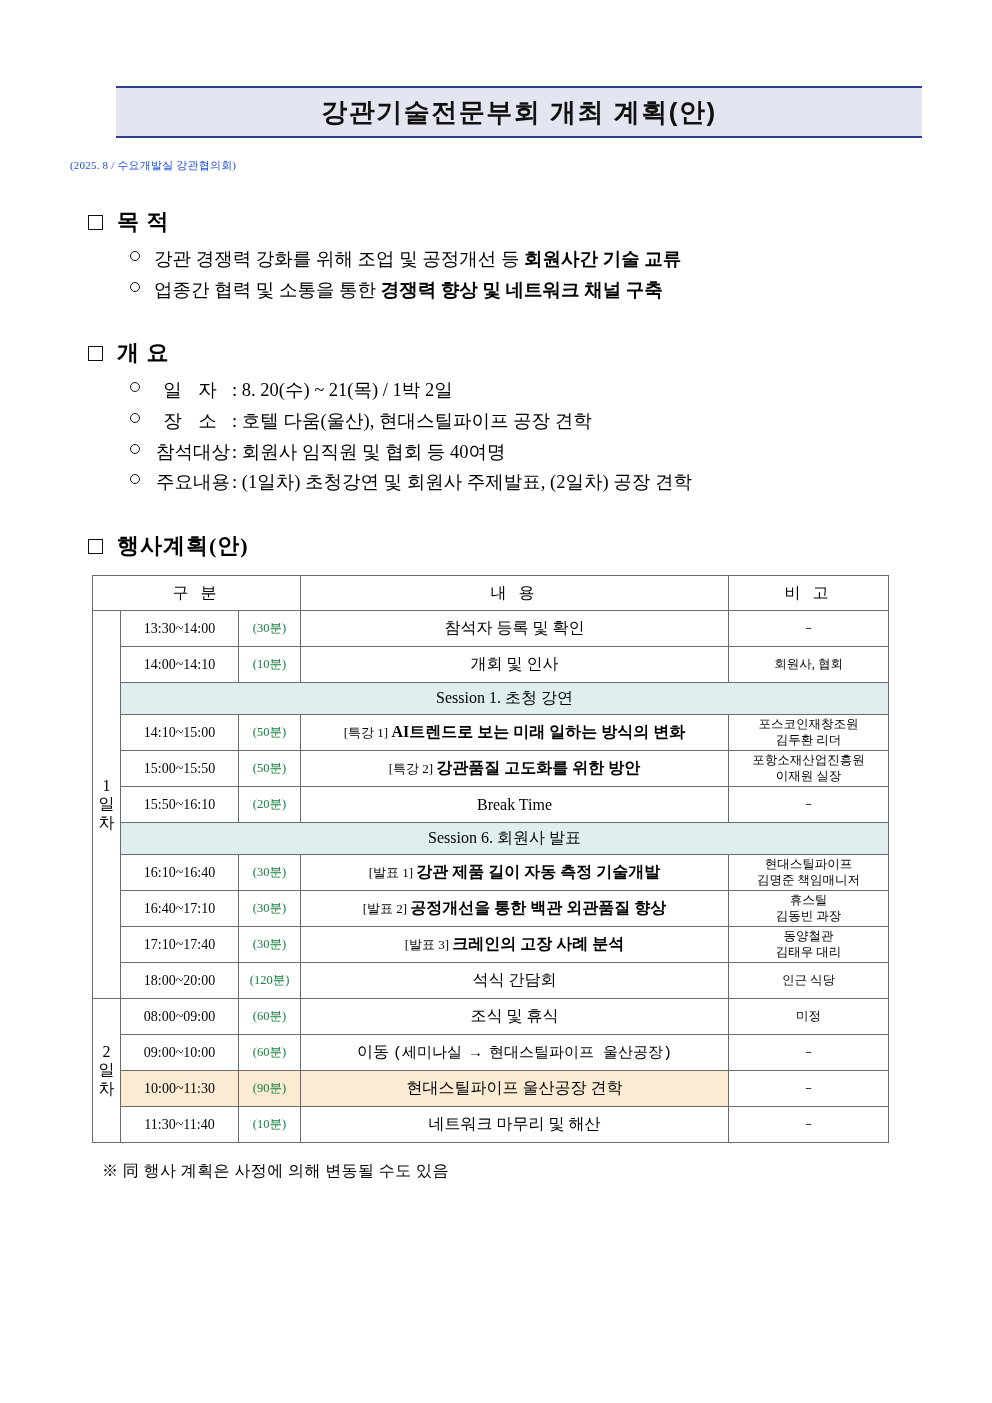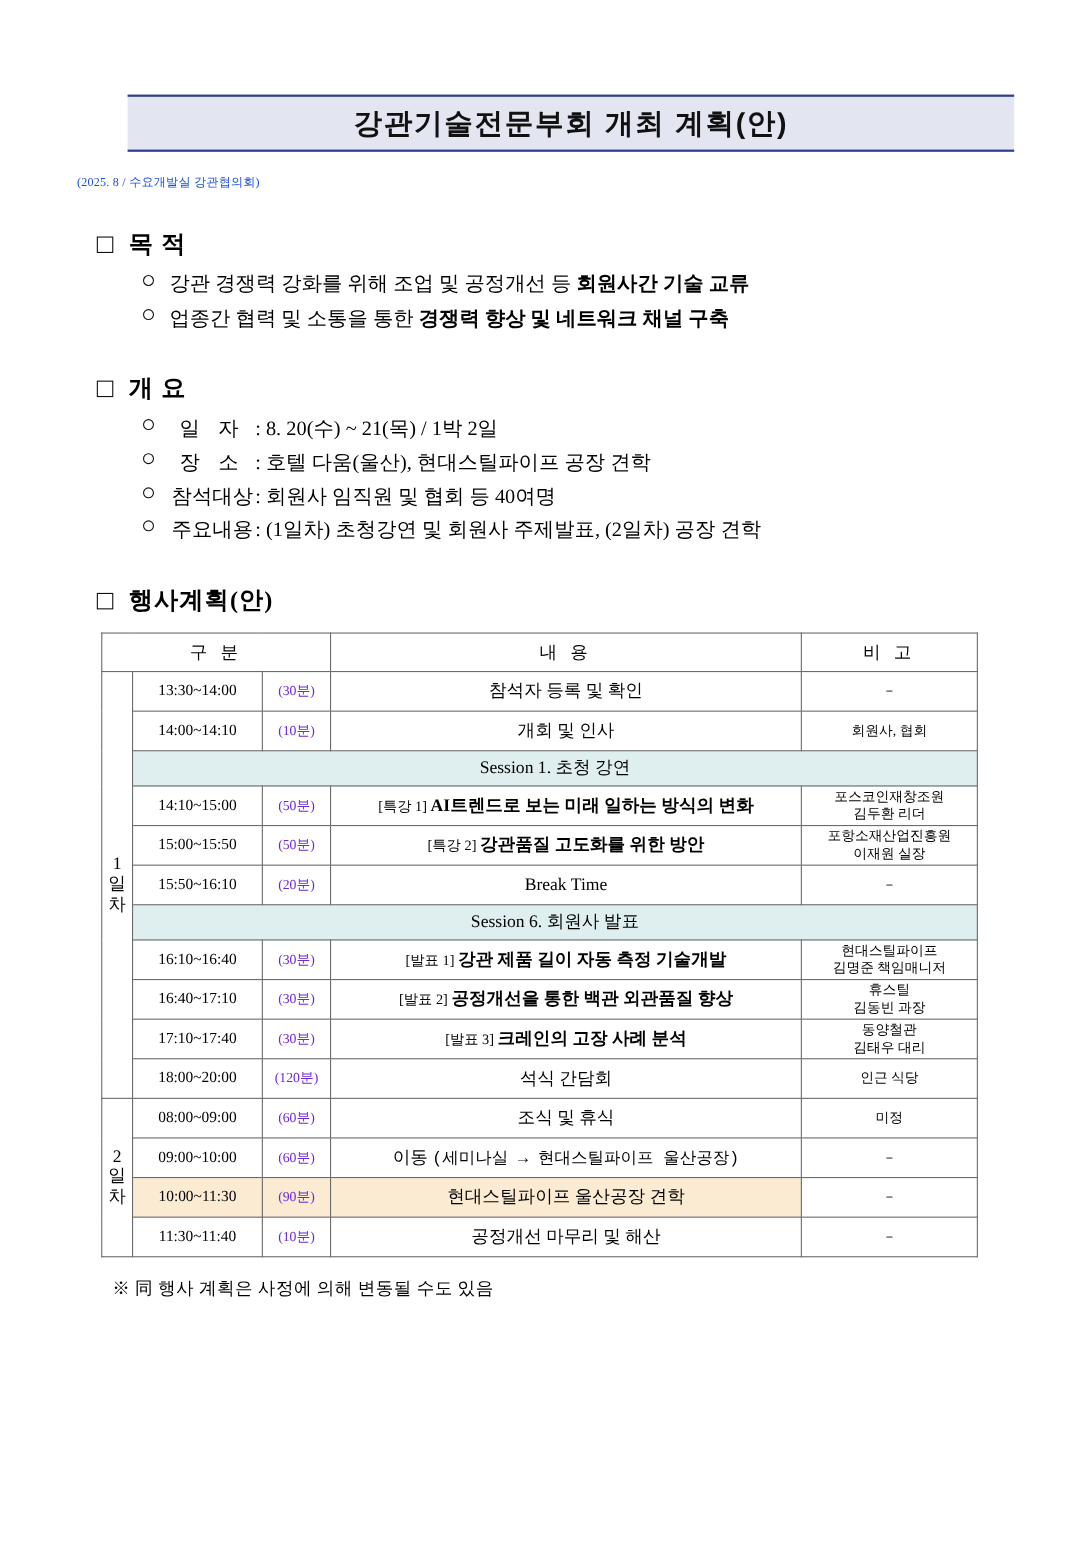--- a/index.html
+++ b/index.html
@@ -127,21 +127,21 @@
     letter-spacing: 4px;
   }
   .r td { height: 35px; }
   .day-cell {
     font-size: 16px;
     line-height: 1.15;
     letter-spacing: 0;
   }
   .day-cell span { display: block; }
   .time-cell { font-size: 14px; }
-  .dur-cell { font-size: 12.5px; color: #6d28d9; }
+  .dur-cell { font-size: 12.5px; color: #15803d; }
   .cont-cell { font-size: 16px; }
   .note-cell { font-size: 12.5px; line-height: 1.25; }
   .note-cell span { display: block; }
   .session-row td {
     background: #dfeeee;
     height: 31px;
     font-size: 16px;
     font-family: "Liberation Serif", serif;
   }
   .bold { font-weight: bold; }
@@ -361,21 +361,21 @@
             <td class="dur-cell highlight">(90분)</td>
             <td class="cont-cell bold highlight">현대스틸파이프 울산공장 견학</td>
             <td class="note-cell">
                 <span>－</span>
               </td>
           </tr>
 
           <tr class="r">
             <td class="time-cell">11:30~11:40</td>
             <td class="dur-cell">(10분)</td>
-            <td class="cont-cell">공정개선 마무리 및 해산</td>
+            <td class="cont-cell">네트워크 마무리 및 해산</td>
             <td class="note-cell">
                 <span>－</span>
               </td>
           </tr>
         </tbody>
       </table>
     </div>
 
     <div class="footnote">※ 同 행사 계획은 사정에 의해 변동될 수도 있음</div>
   </div>

